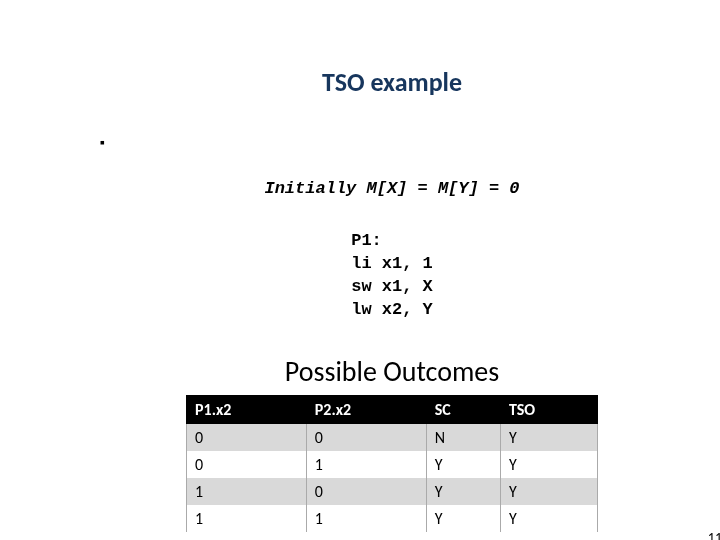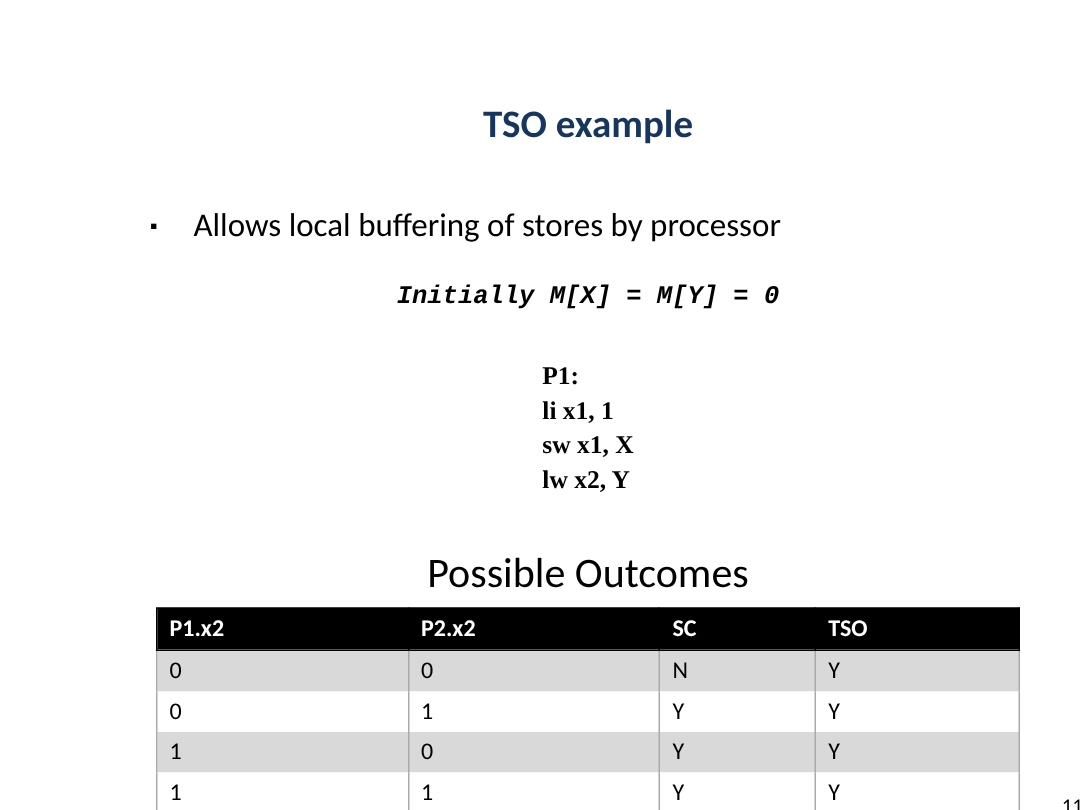--- a/index.html
+++ b/index.html
@@ -38,33 +38,33 @@
     font-weight: 700;
     font-size: 17px;
     text-align: center;
     margin: 4px 0 10px 0;
     font-style: italic;
   }
   .code-cols {
     display: flex;
     justify-content: center;
     gap: 120px;
-    font-family: Liberation Serif, serif;
+    font-family: Liberation Mono, monospace;
     font-weight: 700;
     font-size: 17px;
     margin-bottom: 16px;
   }
   .code-col { white-space: pre; line-height: 1.35; }
   .poss {
     text-align: center;
     font-size: 28px;
     margin-bottom: 6px;
   }
   .tbl {
-    width: 576px;
+    width: 412px;
     margin: 0 auto 26px auto;
     border-collapse: collapse;
     font-size: 16px;
   }
   .tbl th {
     background: #000;
     color: #fff;
     text-align: left;
     font-weight: 700;
     padding: 4px 8px;
@@ -86,21 +86,20 @@
     font-weight: 400;
   }
 </style>
 </head>
 <body>
 
 <div class="title">TSO example</div>
 
 <div class="bullet-row">
   <span class="bullet-mark">▪</span>
-  <span>Allows local buffering of stores by processor</span>
 </div>
 
 <div class="mono-initial">Initially M[X] = M[Y] = 0</div>
 
 <div class="code-cols">
   <div class="code-col"><span>P1:</span>
 <span>li x1, 1</span>
 <span>sw x1, X</span>
 <span>lw x2, Y</span></div>
 </div>

